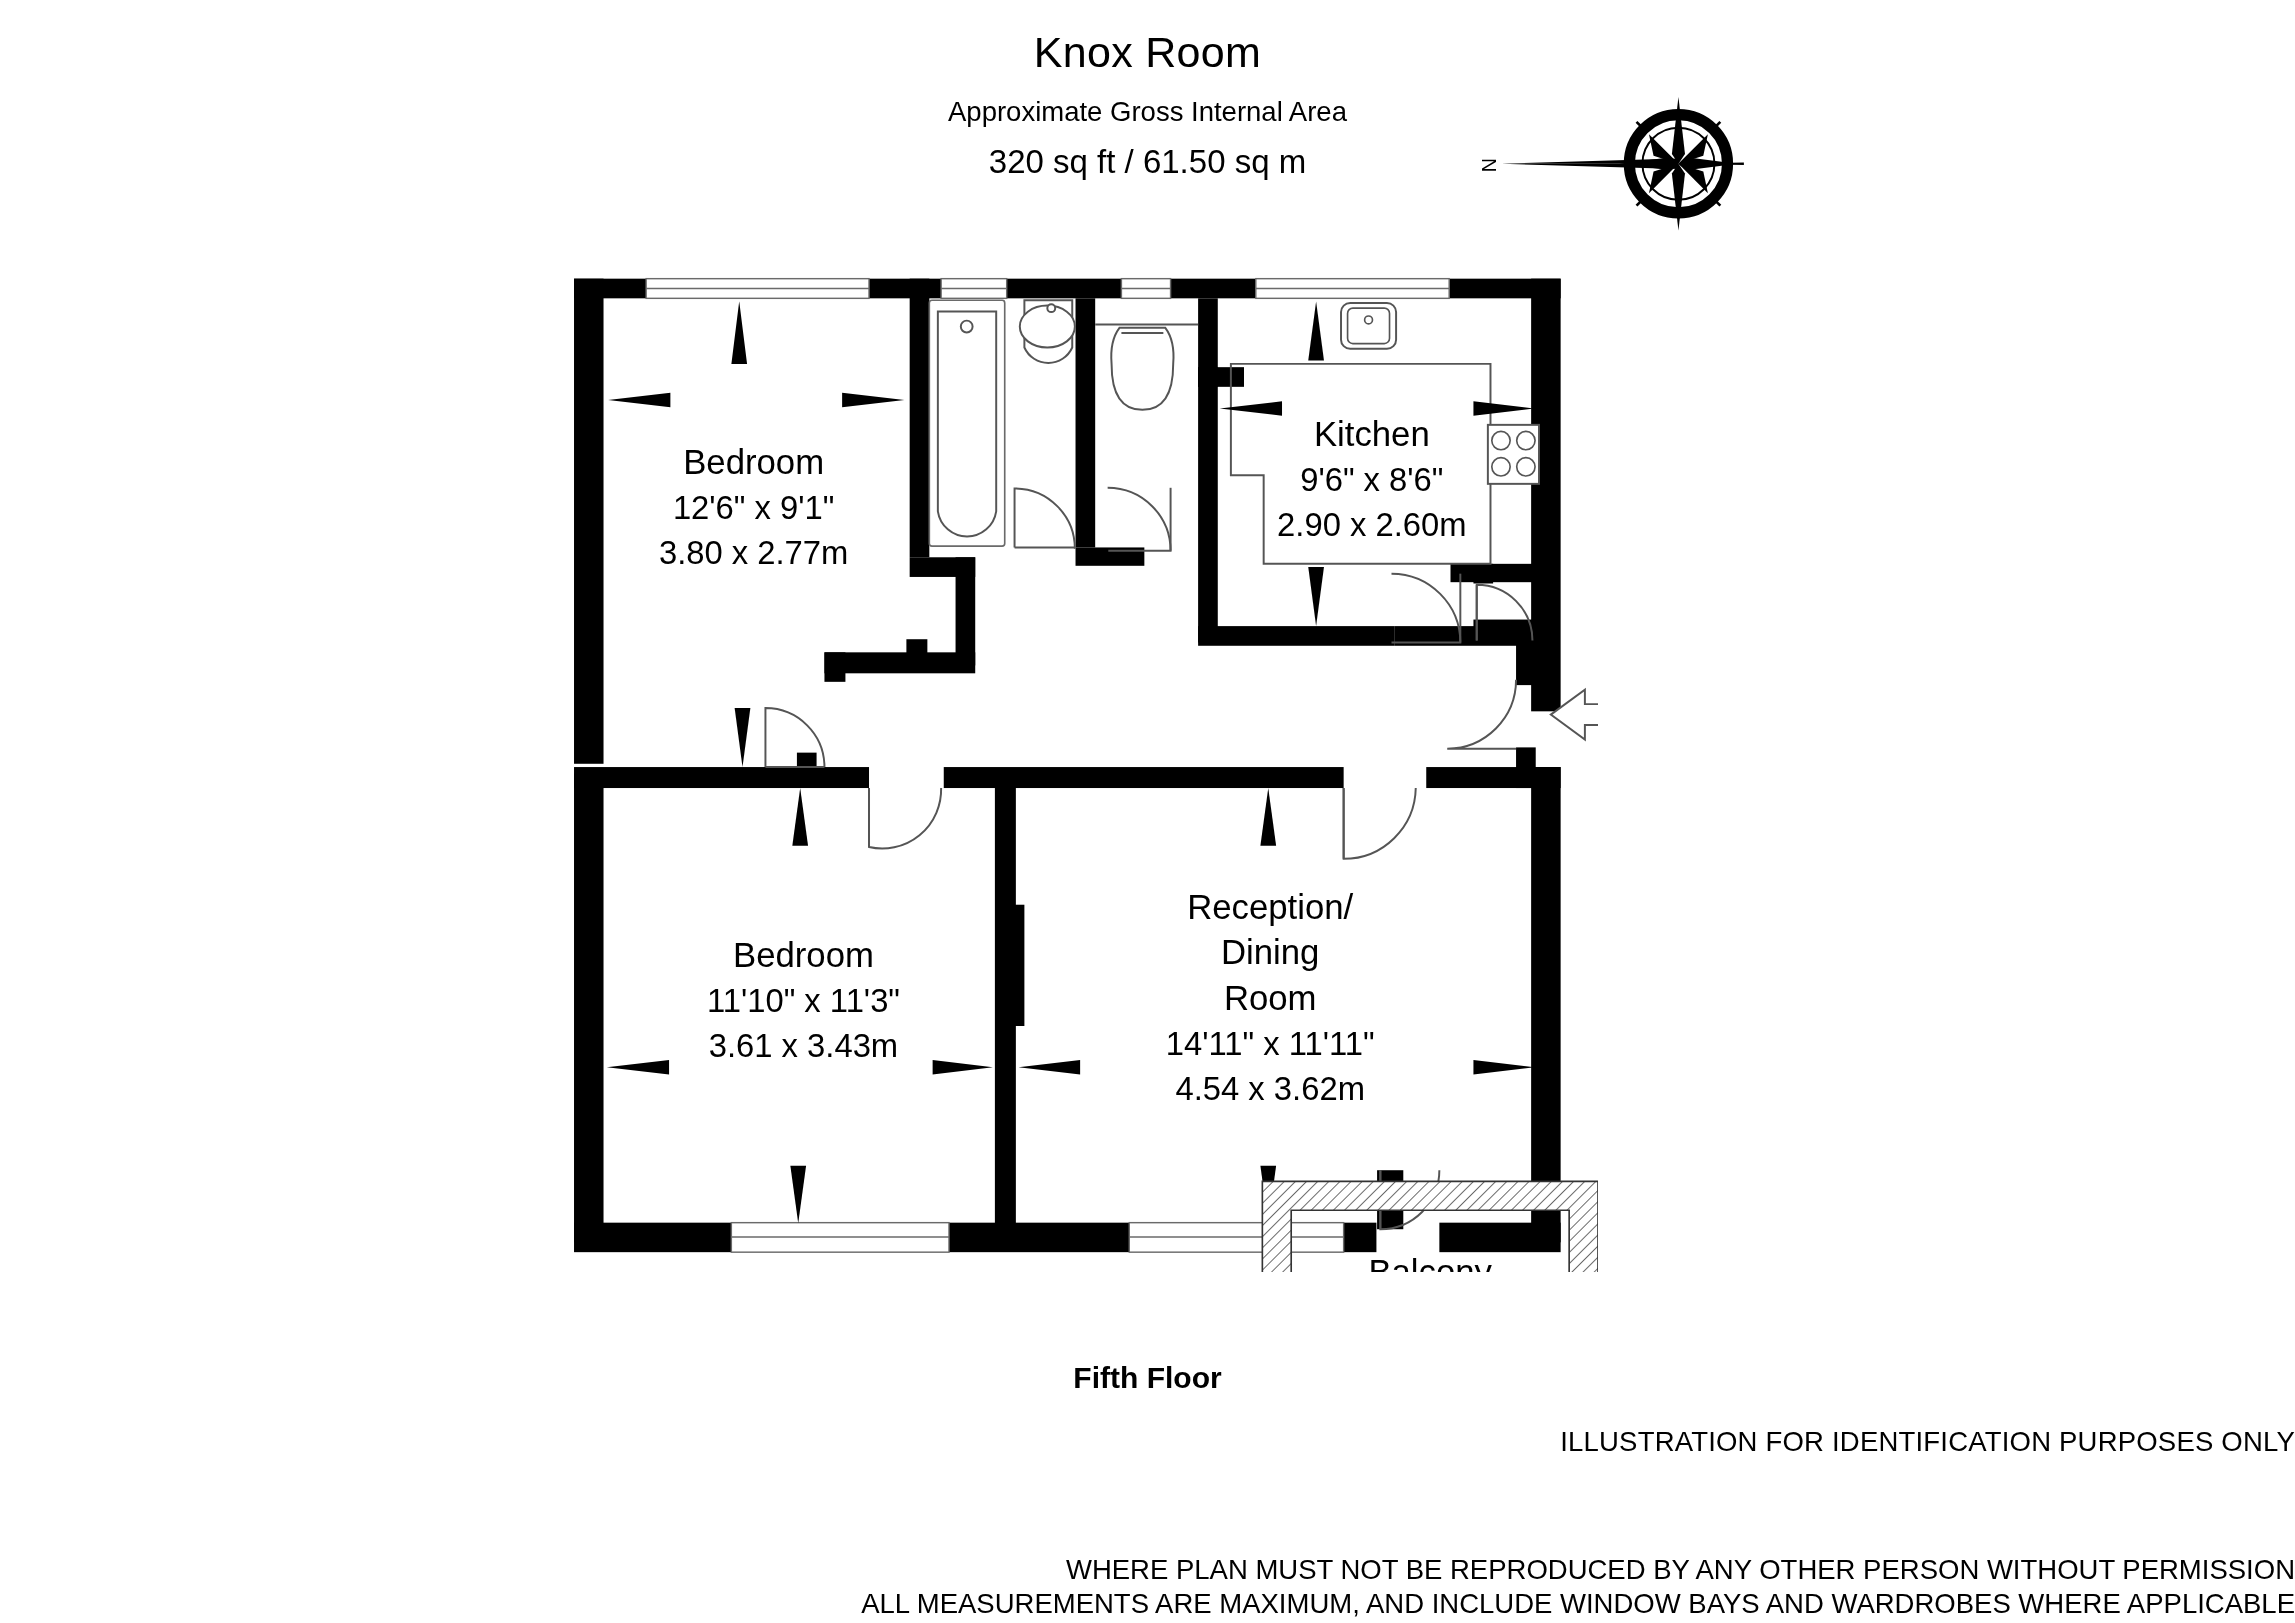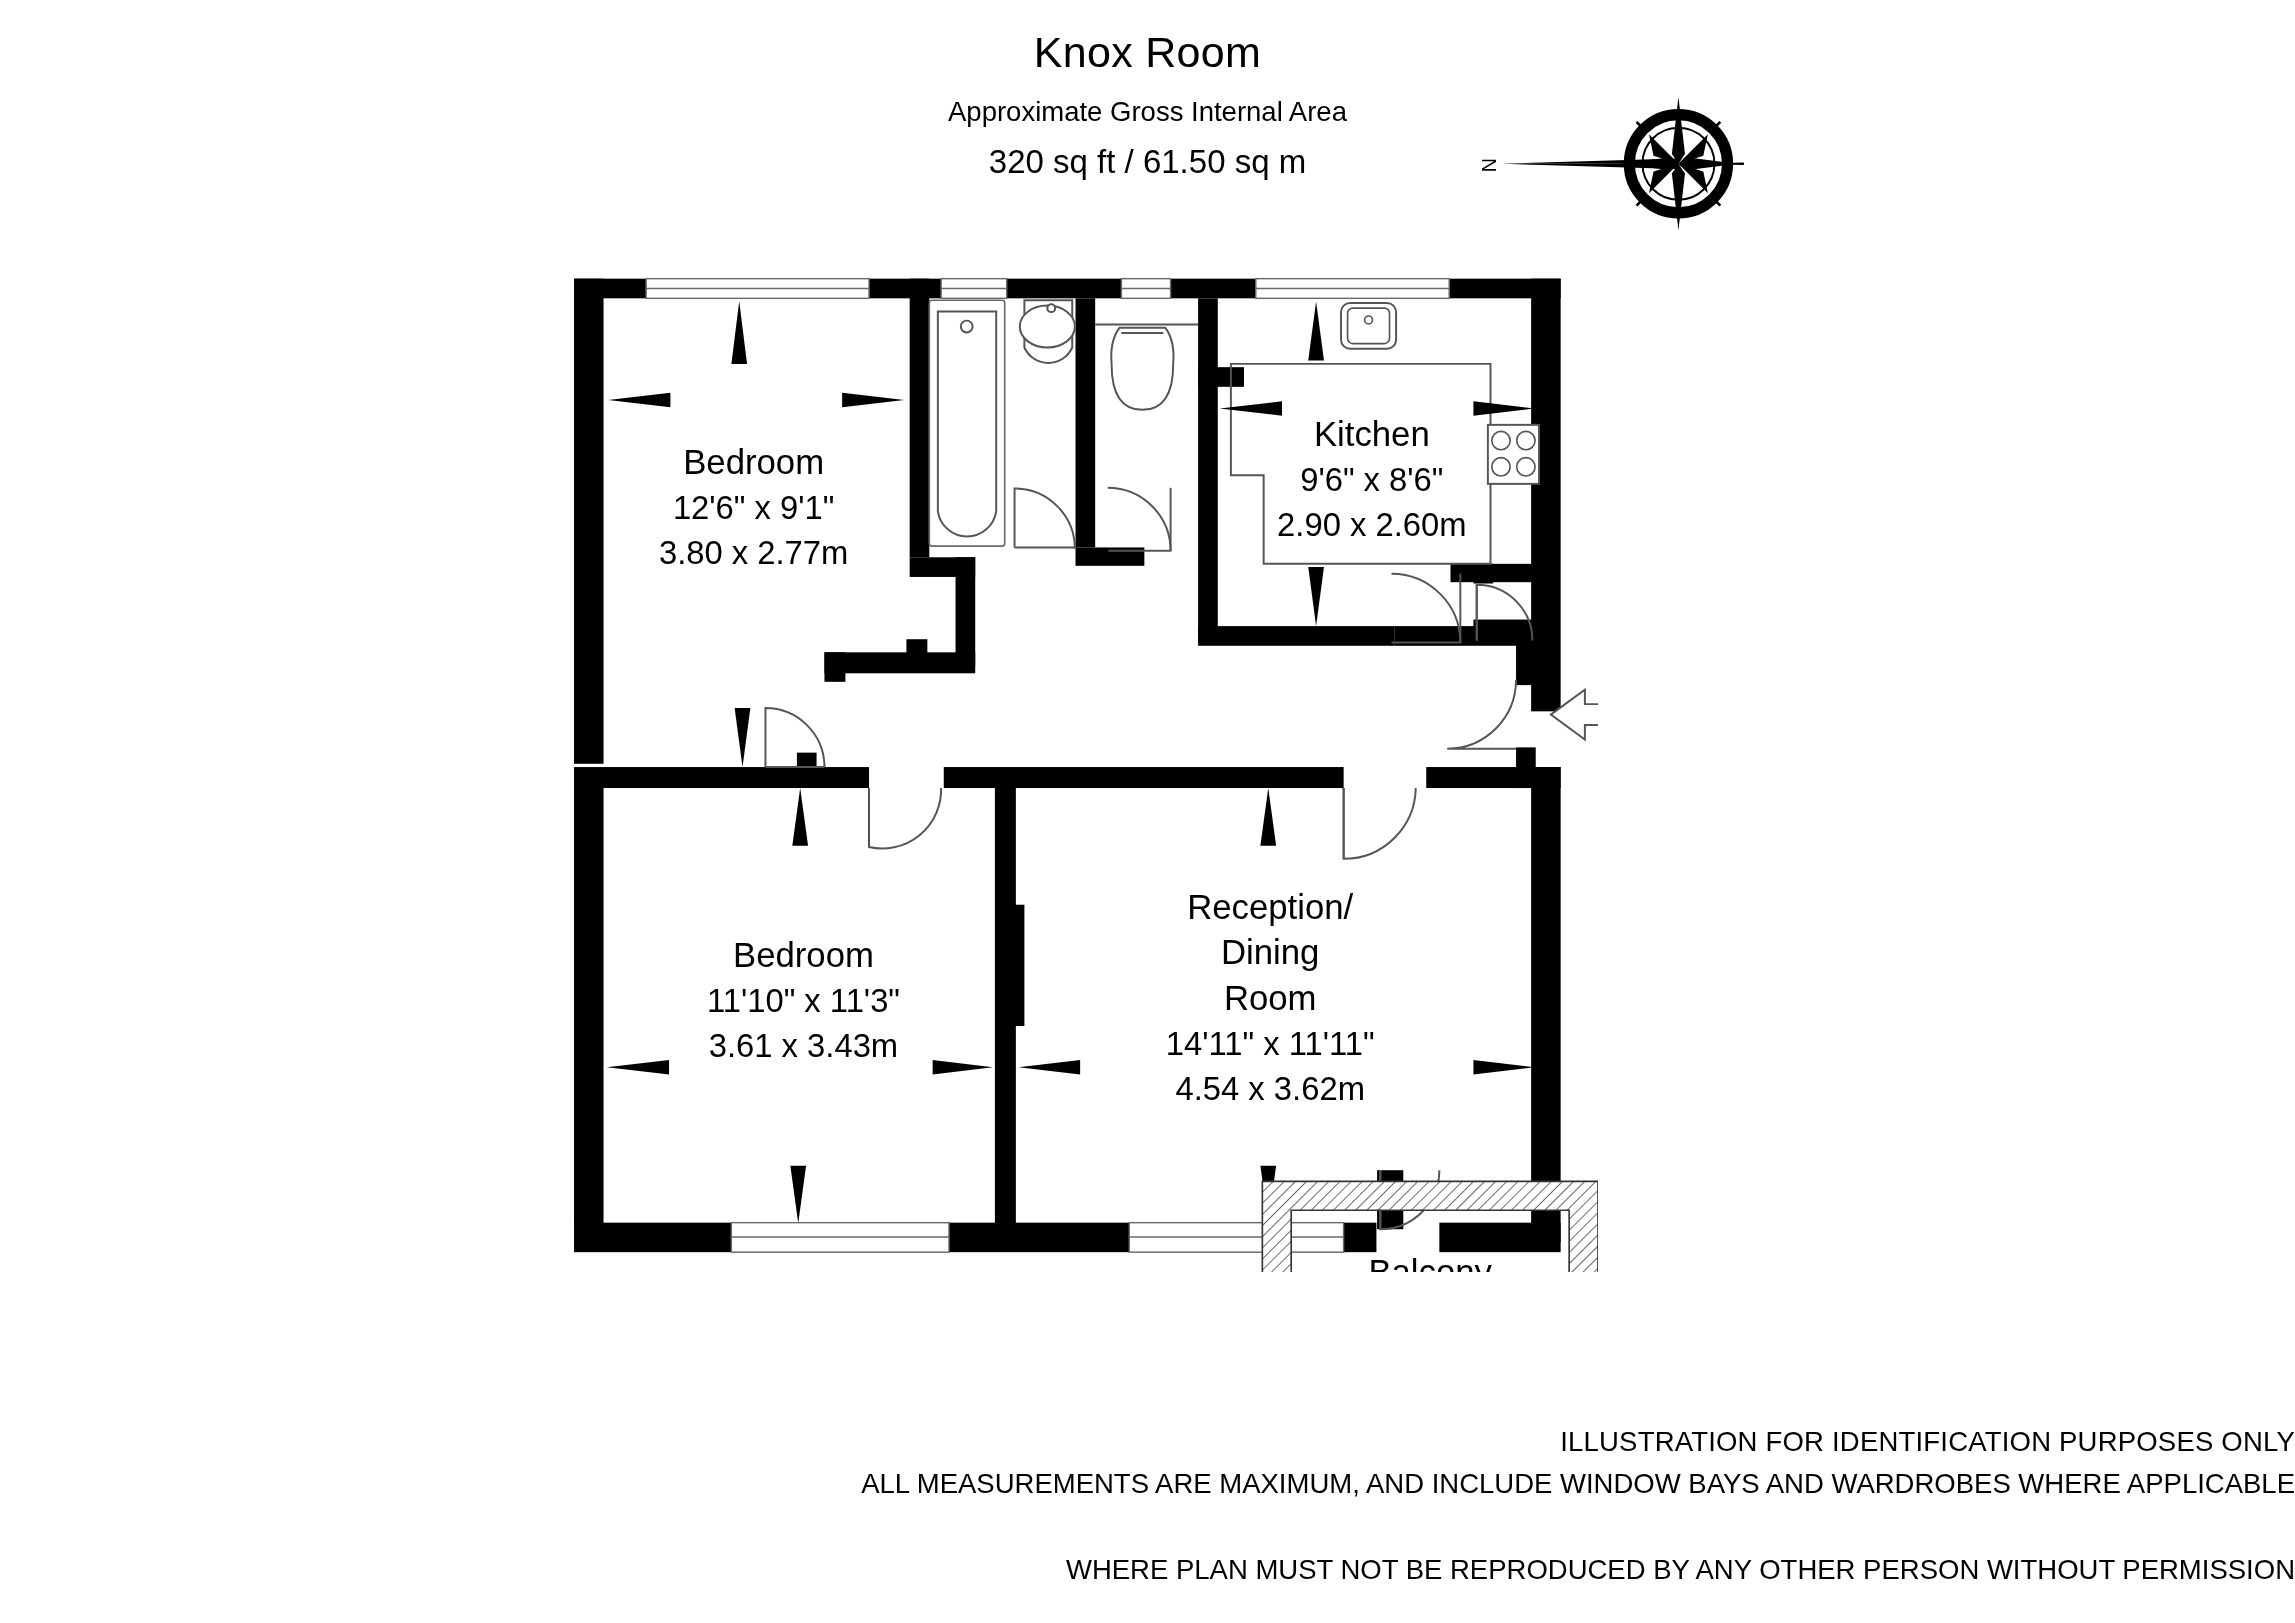--- a/index.html
+++ b/index.html
@@ -69,21 +69,21 @@
     font-size: 30px;
     font-weight: 700;
   }
   .illus {
     top: 1426px;
     font-size: 27.5px;
     font-weight: 400;
     letter-spacing: 0.2px;
   }
   .legal1 {
-    top: 1468px;
+    top: 1588px;
     font-size: 27.5px;
     font-weight: 400;
   }
   .legal2 {
     top: 1554px;
     font-size: 27.5px;
     font-weight: 400;
   }
   text.room-name, text.room-dim {
     font-family: "Liberation Sans", sans-serif;
@@ -383,18 +383,19 @@
           <text class="room-dim" x="1120" y="1298" font-size="50">4.54 x 3.62m</text>
         </g>
 
         <g>
           <text class="room-name" x="1364" y="1578" font-size="53">Balcony</text>
         </g>
       </g>
     </svg>
   </div>
 
+  <div class="floor-label">Fifth Floor</div>
   <div class="footer-block illus">ILLUSTRATION FOR IDENTIFICATION PURPOSES ONLY</div>
   <div class="footer-block legal1">ALL MEASUREMENTS ARE MAXIMUM, AND INCLUDE WINDOW BAYS AND WARDROBES WHERE APPLICABLE</div>
   <div class="footer-block legal2">WHERE PLAN MUST NOT BE REPRODUCED BY ANY OTHER PERSON WITHOUT PERMISSION</div>
 
 </div>
 
 
 </body></html>

